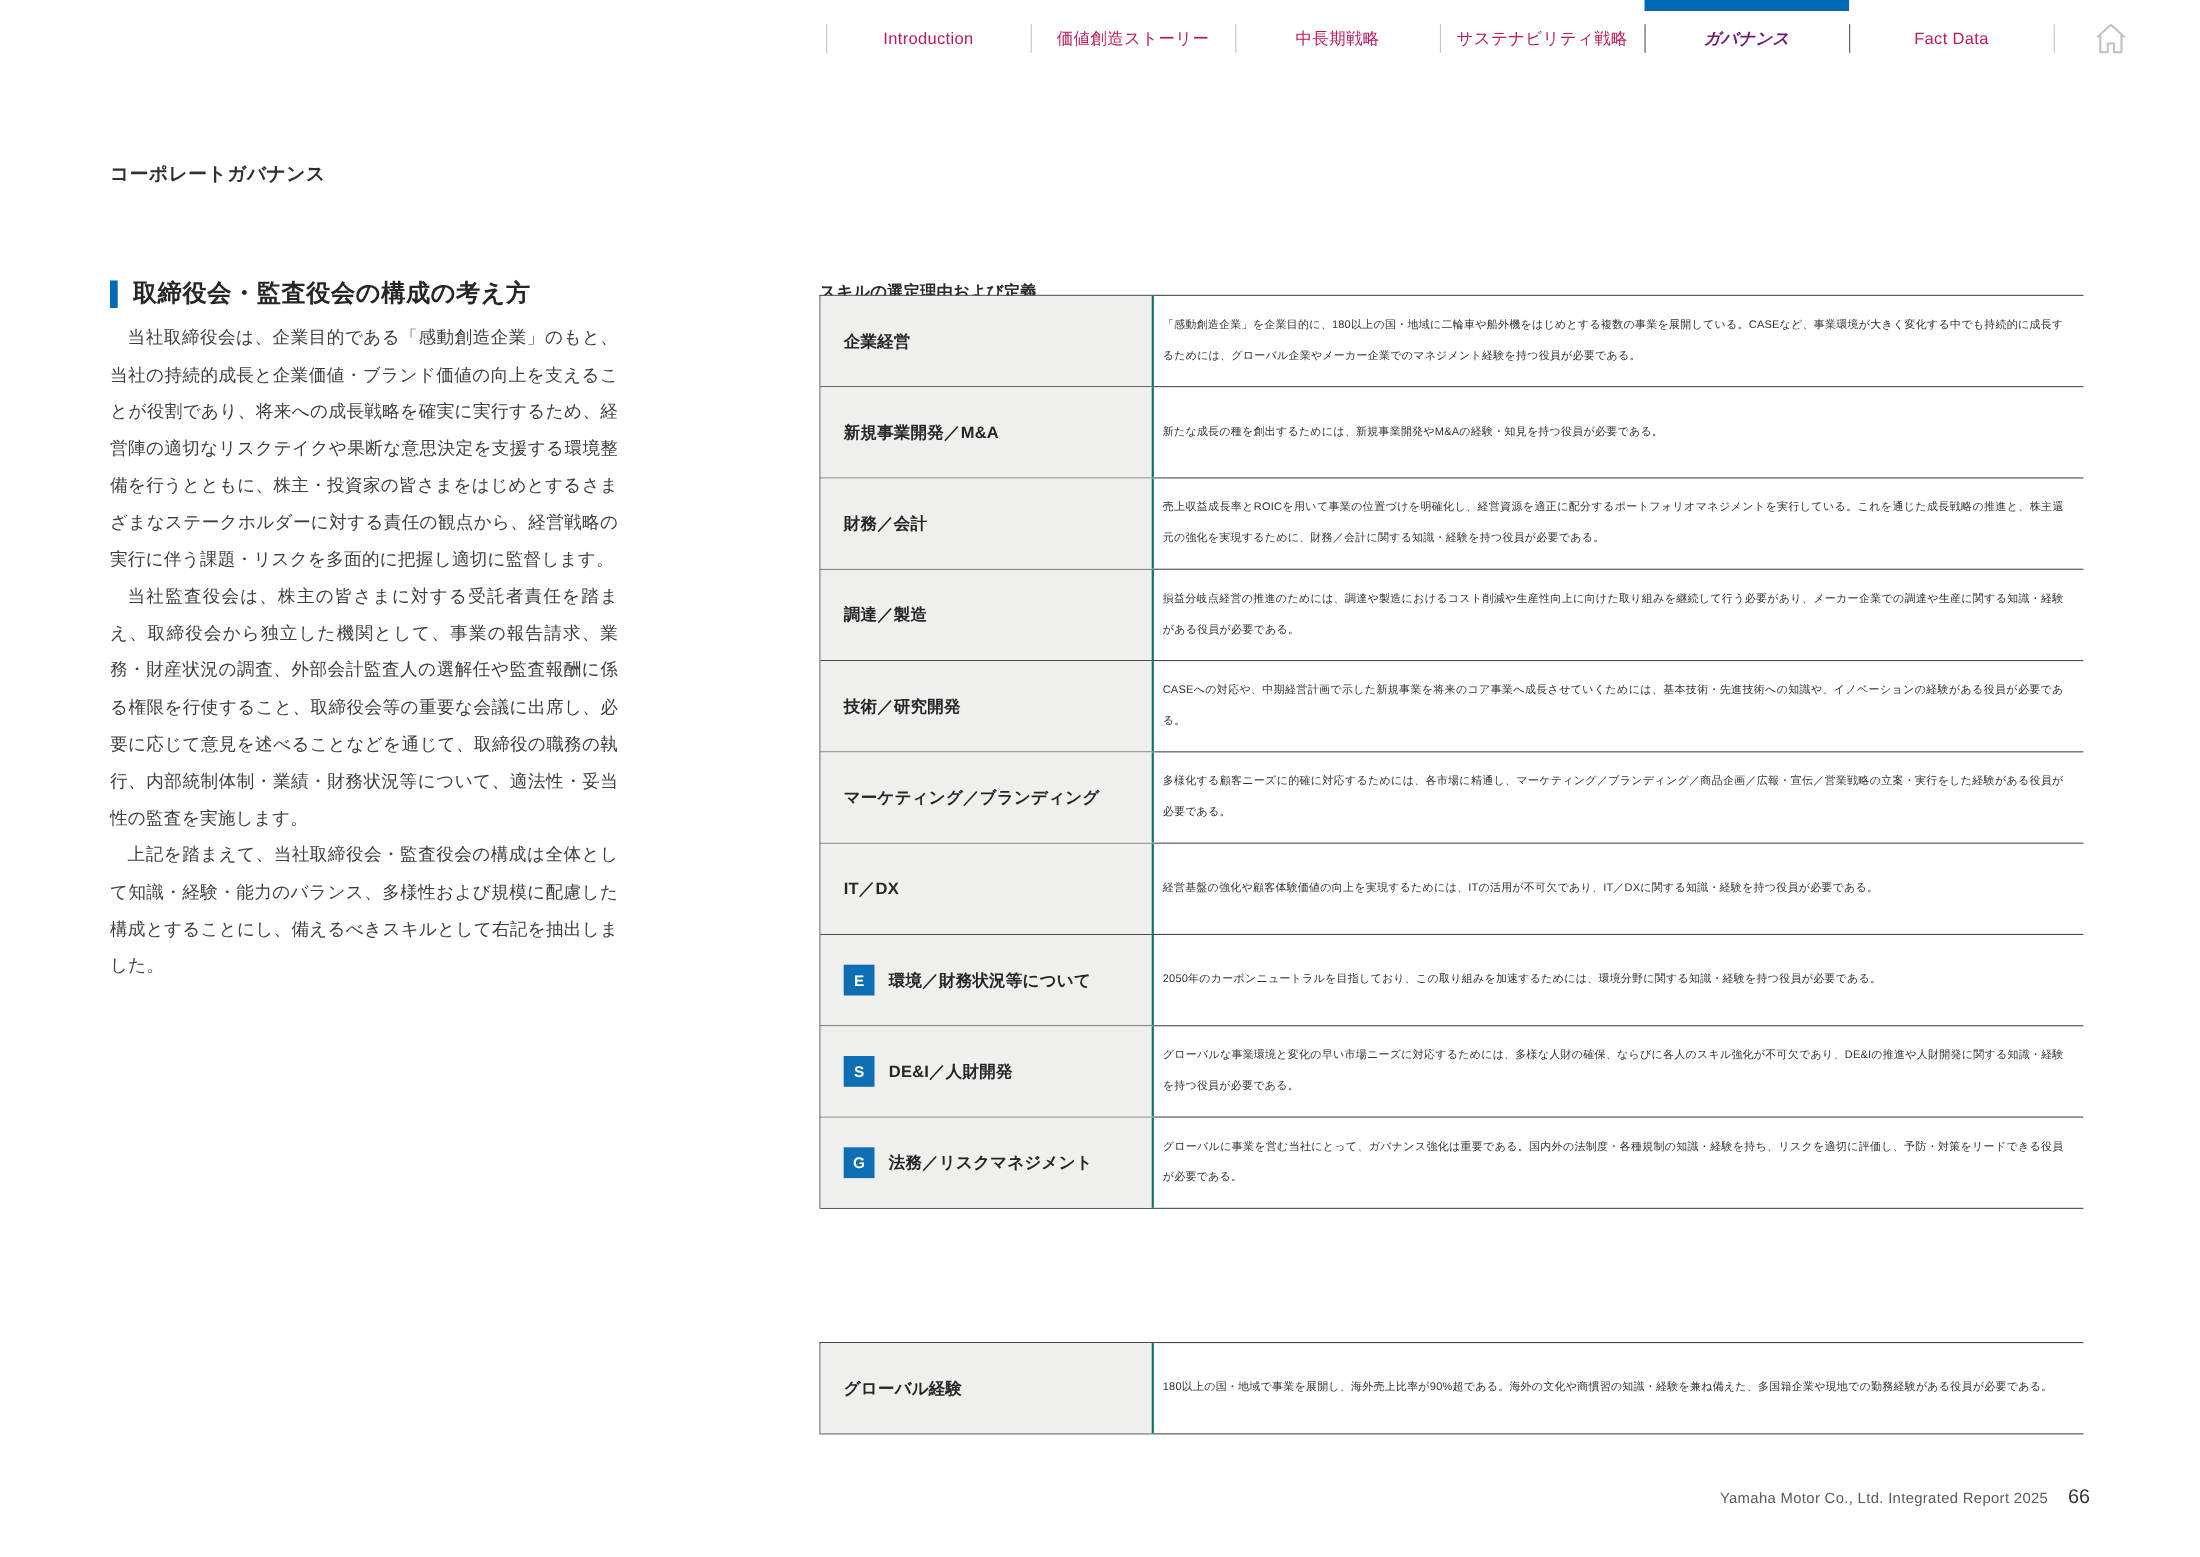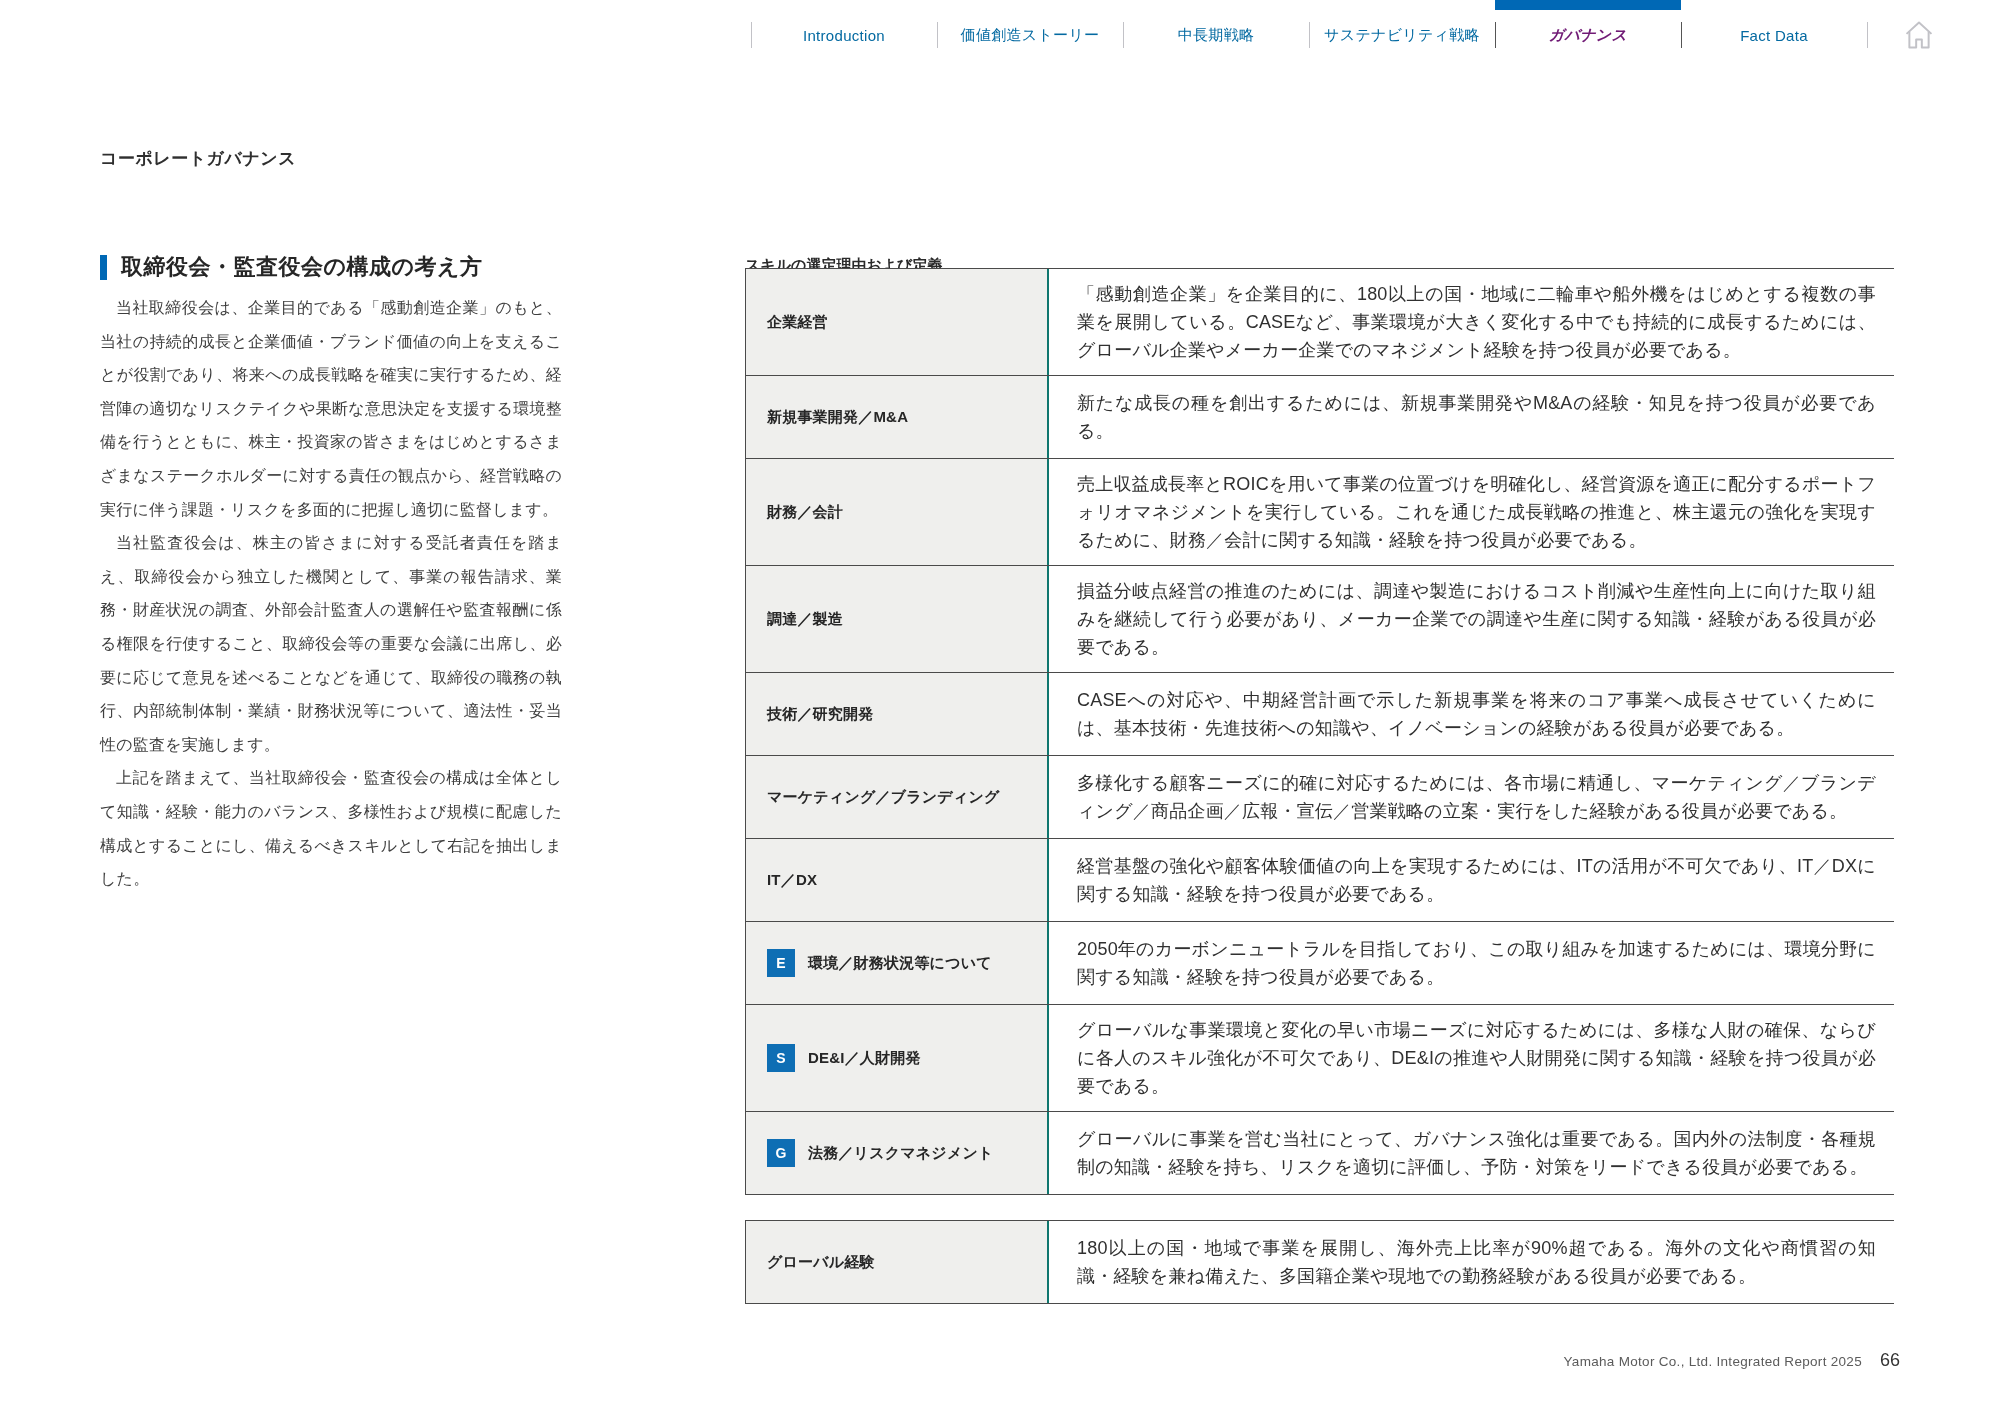--- a/index.html
+++ b/index.html
@@ -5,21 +5,21 @@
   html,body{margin:0;padding:0;background:#ffffff;}
   body{font-family:"Liberation Sans","DejaVu Sans",sans-serif;color:#333;}
   .page{position:relative;width:2000px;height:1415px;background:#fff;overflow:hidden;}
 
   
   .nav{position:absolute;left:751px;top:0;height:70px;display:flex;align-items:stretch;}
   .nav-items{display:flex;}
   .nav-item{position:relative;width:186px;display:flex;align-items:center;justify-content:center;cursor:pointer;}
   .nav-item::before{content:"";position:absolute;left:0;top:22px;bottom:22px;width:1px;background:#c2c2c7;}
   .nav-item.active::before,.nav-item.active + .nav-item::before{background:#555;}
-  .nav-label{font-size:15px;color:#0369a1;letter-spacing:.3px;white-space:nowrap;}
+  .nav-label{font-size:15px;color:#be185d;letter-spacing:.3px;white-space:nowrap;}
   .nav-item.active .nav-label{color:#701a75;font-weight:bold;font-style:italic;}
   .nav-item.active .active-bar{position:absolute;top:0;left:0;right:0;height:10px;background:var(--accent,#0068B5);}
   .nav-home{position:relative;width:104px;display:flex;align-items:center;justify-content:center;cursor:pointer;}
   .nav-home::before{content:"";position:absolute;left:0;top:22px;bottom:22px;width:1px;background:#c2c2c7;}
 
   
   .category{position:absolute;left:100px;top:130px;font-size:17px;font-weight:bold;color:#2f2f2f;letter-spacing:.5px;}
   .section-head{position:absolute;left:100px;top:234px;display:flex;align-items:center;}
   .accent-bar{width:7px;height:25px;background:var(--accent,#0068B5);margin-right:14px;}
   .section-title{font-size:22px;font-weight:bold;color:#262626;letter-spacing:.5px;}
@@ -28,21 +28,21 @@
 
   
   .table-title{position:absolute;left:745px;top:236px;font-size:15px;font-weight:bold;color:#2a2a2a;text-align:right;}
   .skills-table{position:absolute;left:745px;width:1148px;border-top:1px solid #4a4a4a;border-left:1px solid #4a4a4a;}
   #main-table{top:268px;}
   #global-table{top:1220px;}
   .t-row{display:flex;border-bottom:1px solid #4a4a4a;min-height:82px;}
   .t-left{width:303px;flex:0 0 303px;background:#efefed;border-right:2px solid #0f766e;display:flex;align-items:center;padding:10px 14px 10px 21px;box-sizing:border-box;}
   .skill-label{font-size:15px;font-weight:bold;color:#262626;letter-spacing:.2px;}
   .badge{width:28px;height:28px;flex:0 0 28px;background:var(--badge,#0E6EB4);color:#fff;font-size:14px;font-weight:bold;display:flex;align-items:center;justify-content:center;margin-right:13px;}
-  .t-right{flex:1;display:flex;align-items:center;padding:11px 18px 11px 28px;box-sizing:border-box;font-size:18px;line-height:28px;color:#303030;letter-spacing:.2px;text-align:justify;}
+  .t-right{flex:1;display:flex;align-items:center;padding:11px 18px 11px 8px;box-sizing:border-box;font-size:10px;line-height:28px;color:#303030;letter-spacing:.2px;text-align:justify;}
 
   
   .footer{position:absolute;right:100px;top:1350px;display:flex;align-items:baseline;}
   .report-title{font-size:13.5px;color:#5b5b5b;letter-spacing:.3px;}
   .page-number{font-size:18px;color:#333;margin-left:18px;}
 </style>
 </head>
 <body>
 
 <div class="page">

